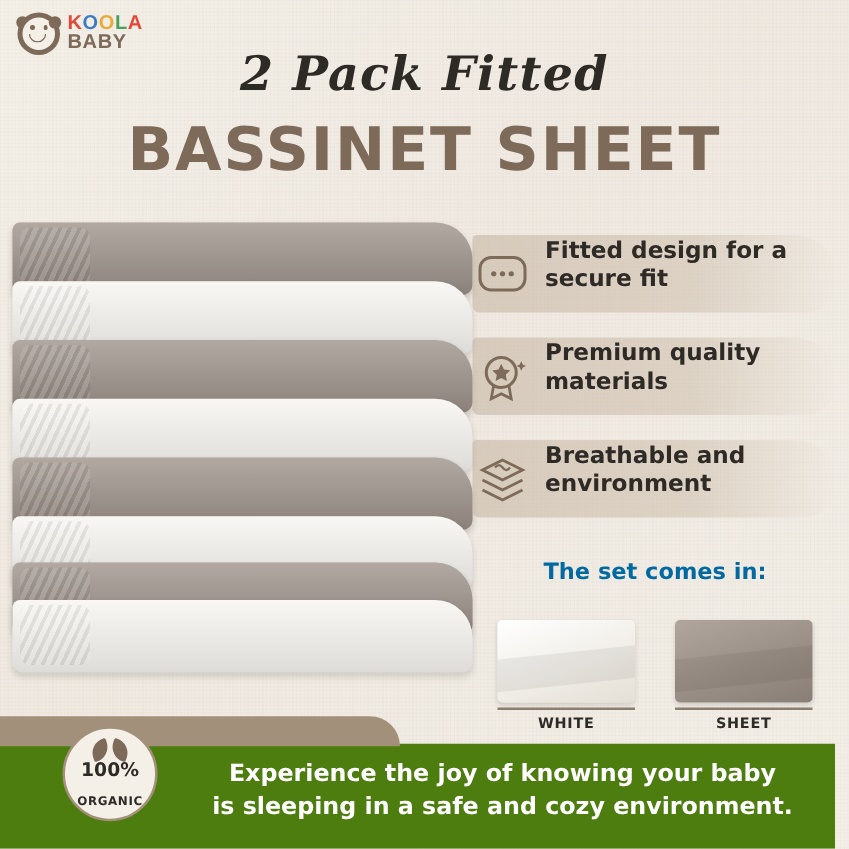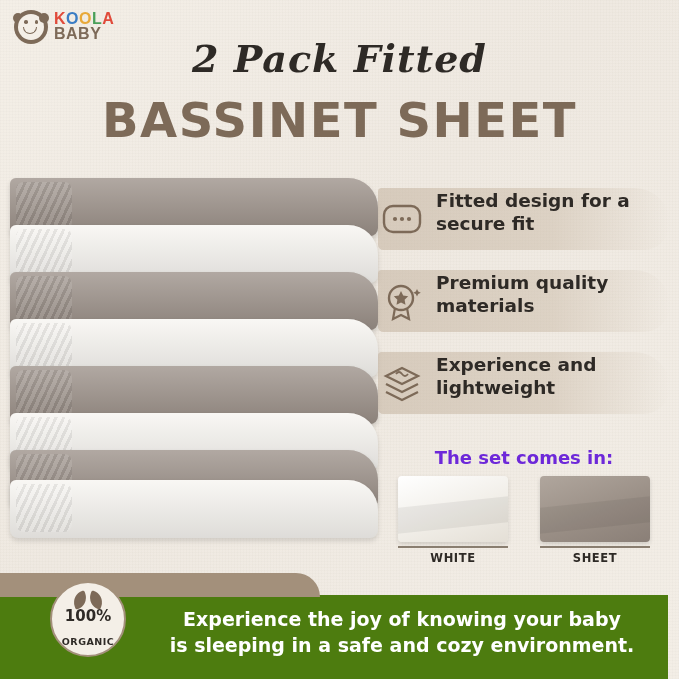--- a/index.html
+++ b/index.html
@@ -119,24 +119,24 @@
     color: #2e2a26;
   }
 
   
   .set-title {
     position: absolute; left: 378px; top: 447px; width: 292px;
     text-align: center;
     font-family: "DejaVu Sans", sans-serif;
     font-weight: bold;
     font-size: 18px;
-    color: #6d28d9;
+    color: #0369a1;
   }
   .swatches {
-    position: absolute; left: 378px; top: 476px; width: 292px;
+    position: absolute; left: 378px; top: 496px; width: 292px;
     display: flex; justify-content: center; gap: 32px;
   }
   .swatch { width: 110px; }
   .swatch-img {
     width: 110px; height: 66px; border-radius: 4px;
     position: relative; overflow: hidden;
     box-shadow: 0 2px 4px rgba(0,0,0,0.14);
   }
   .swatch-white { background: linear-gradient(160deg, #ffffff 0%, #f1eee8 55%, #e4dfd6 100%); }
   .swatch-grey { background: linear-gradient(160deg, #b0a69d 0%, #9a8f86 55%, #8a7f77 100%); }
@@ -280,21 +280,21 @@
   <div class="feature">
     <div class="brush"></div>
     <div class="f-icon">
       <svg viewBox="0 0 44 42" width="44" height="42">
         <path d="M6 14 L22 6 L38 14 L22 22 Z" fill="none" stroke="#7d6a58" stroke-width="2.3"></path>
         <path d="M6 22 L22 30 L38 22" fill="none" stroke="#7d6a58" stroke-width="2.3"></path>
         <path d="M6 30 L22 38 L38 30" fill="none" stroke="#7d6a58" stroke-width="2.3"></path>
         <path d="M16 12 q3-4 6 0 q3 4 6 0" fill="none" stroke="#7d6a58" stroke-width="1.8"></path>
       </svg>
     </div>
-    <div class="f-text">Experience and lightweight</div>
+    <div class="f-text">Breathable and environment</div>
   </div>
 
 </div>
 
 <div class="set-title">The set comes in:</div>
 <div class="swatches">
   <div class="swatch">
     <div class="swatch-img swatch-white"></div>
     <div class="swatch-label">WHITE</div>
   </div>

